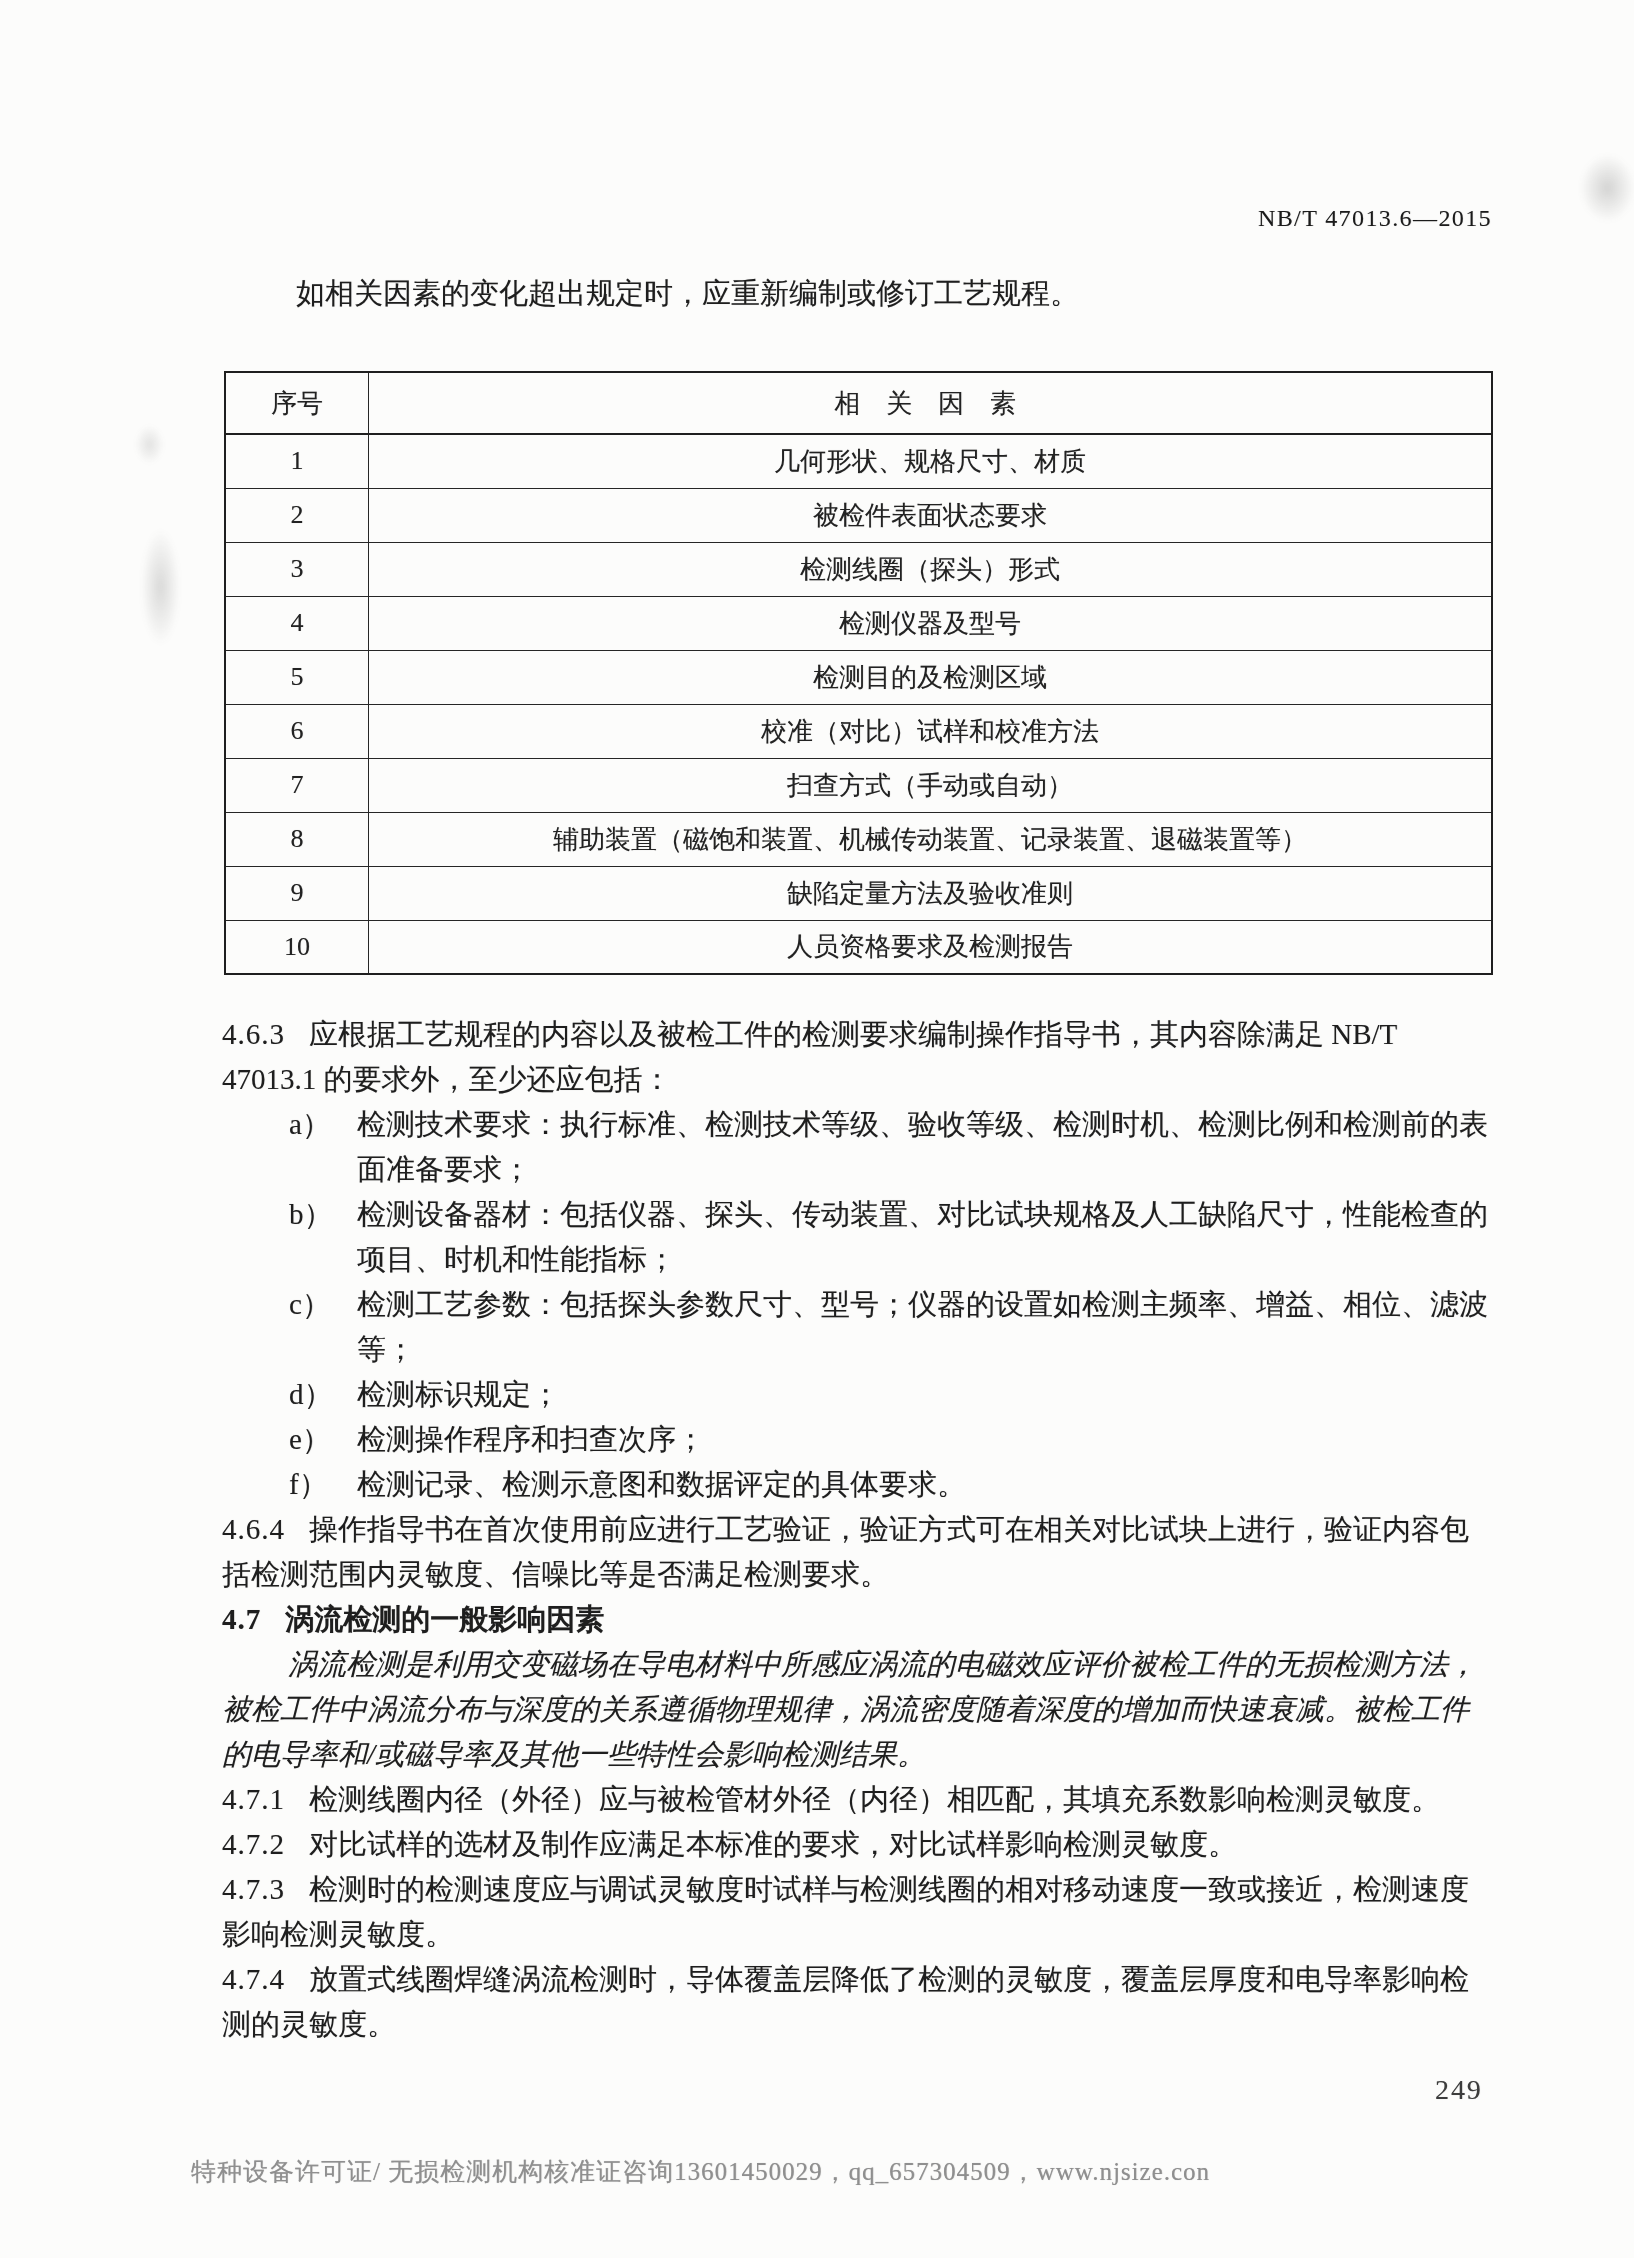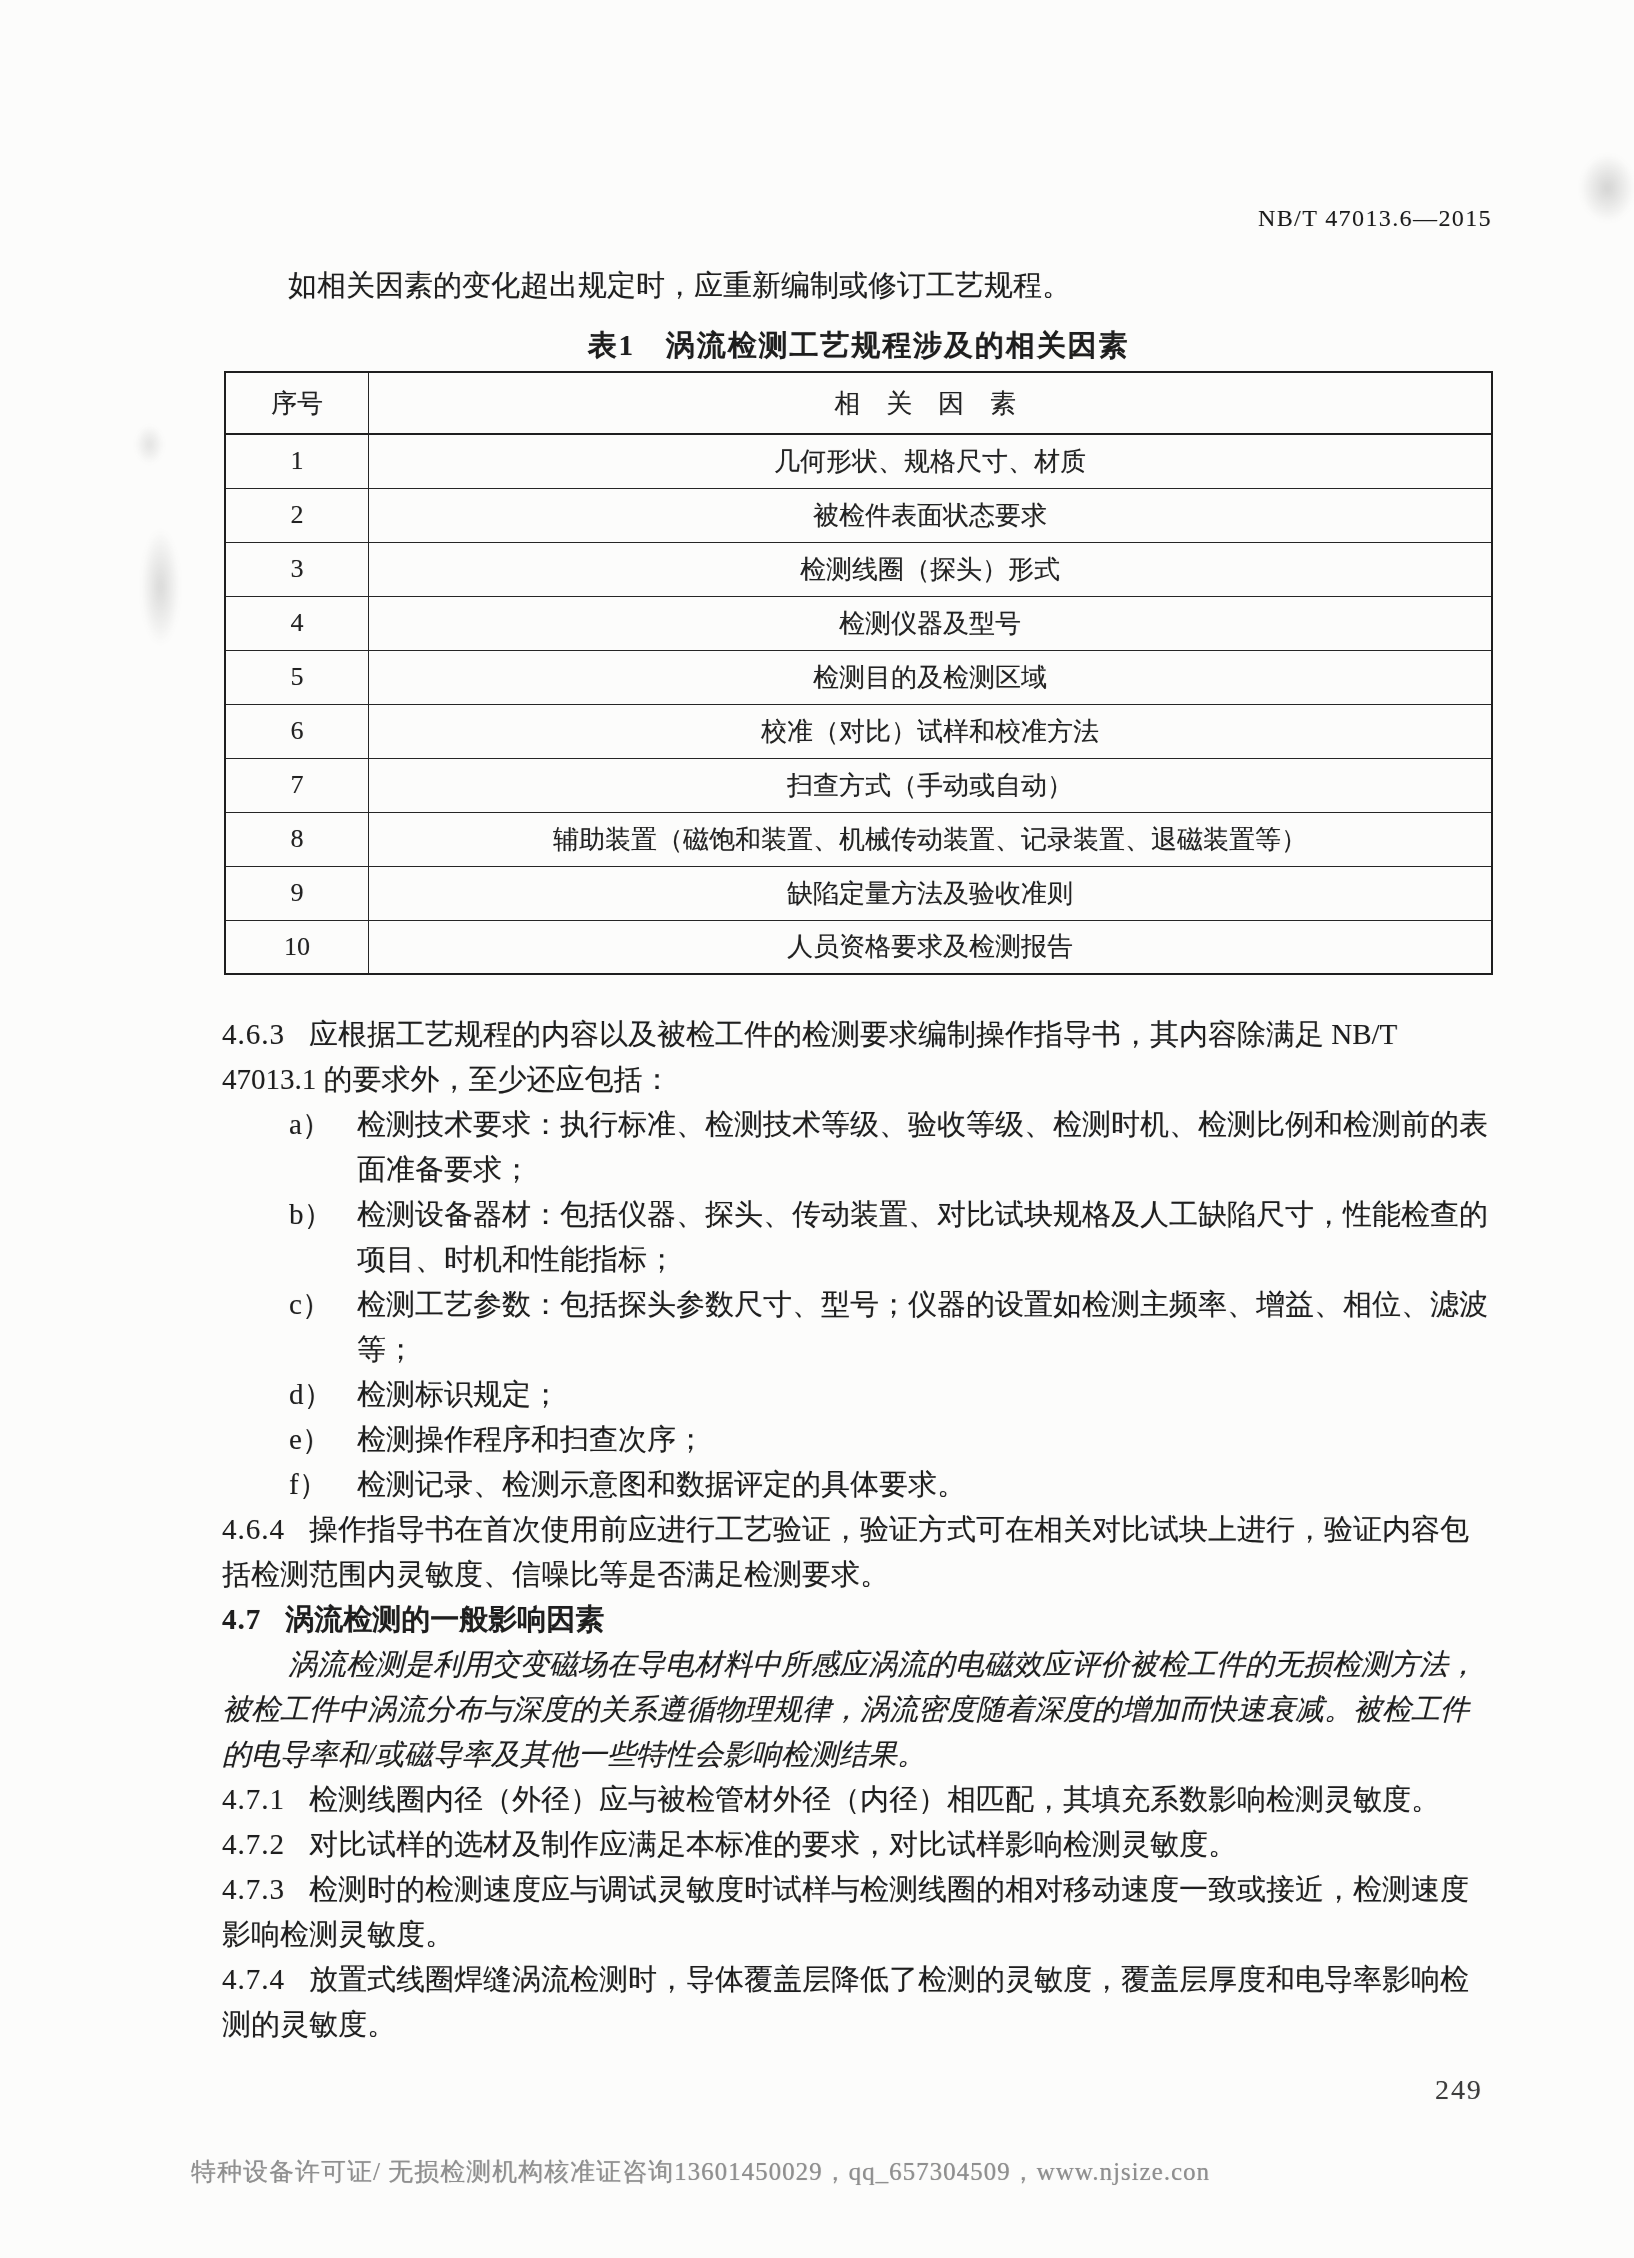--- a/index.html
+++ b/index.html
@@ -11,21 +11,21 @@
     color:#1e1e1e;
     overflow:hidden;
     text-shadow:0.3px 0.3px 0.7px rgba(40,40,40,0.35);
   }
   .doc-number{
     position:absolute;top:205px;right:143px;
     font-size:24px;letter-spacing:1.4px;color:#1b1b1b;
   }
   .intro{
     position:absolute;top:263px;left:222px;width:1273px;
-    margin:0;font-size:29px;line-height:45px;text-indent:66px;
+    margin:8px;font-size:29px;line-height:45px;text-indent:66px;
   }
   .table-caption{
     position:absolute;top:326px;left:222px;width:1273px;
     text-align:center;font-size:29px;font-weight:bold;letter-spacing:1.9px;
   }
   table.factors{
     position:absolute;top:371px;left:224px;
     width:1269px;border-collapse:collapse;
     font-size:26px;color:#222;
   }
@@ -81,21 +81,20 @@
 </style>
 </head>
 <body>
 
 <div class="page">
 
   <div class="doc-number">NB/T 47013.6—2015</div>
 
   <p class="intro">如相关因素的变化超出规定时，应重新编制或修订工艺规程。</p>
 
-  <div class="table-caption">表1　涡流检测工艺规程涉及的相关因素</div>
 
   <table class="factors">
     <thead>
       <tr>
         <th class="col-num">序号</th>
         <th class="col-factor">相 关 因 素</th>
       </tr>
     </thead>
     <tbody>
         <tr>

